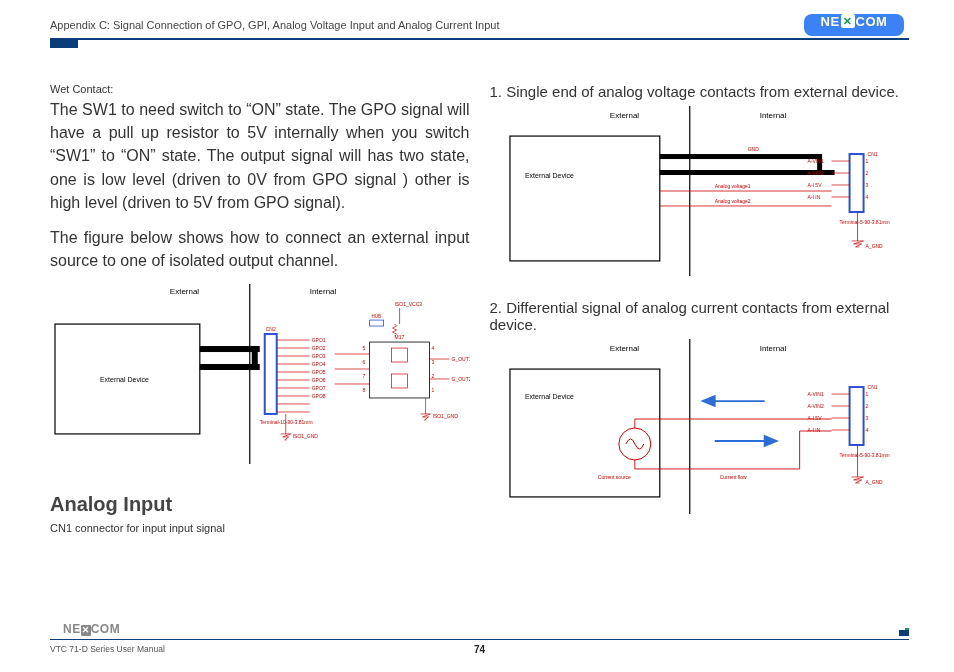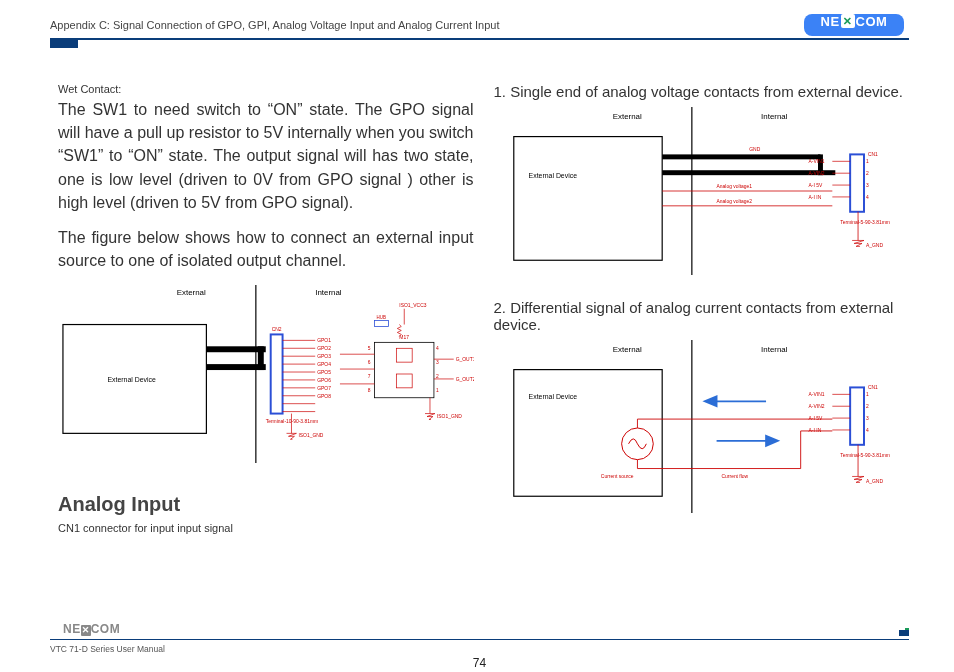--- a/index.html
+++ b/index.html
@@ -45,21 +45,20 @@
     background: #0a3d7a;
   }
   .columns {
     position: absolute;
     top: 83px;
     left: 50px;
     right: 45px;
     bottom: 50px;
     display: flex;
     gap: 20px;
-    margin-left: 8px;
   }
   .col { flex: 1; }
   .para { font-size: 16px; line-height: 1.45; color: #333; text-align: justify; margin-bottom: 12px; }
   .subhead { font-size: 11px; color: #333; margin-bottom: 3px; }
   .numbered { font-size: 15px; color: #333; margin-bottom: 6px; }
   h2.section-title { font-size: 20px; color: #444; font-weight: 700; margin: 28px 0 6px 0; }
   .diagram-box {
     position: relative;
     width: 100%;
     font-size: 7px;
@@ -70,21 +69,21 @@
     left: 50px; right: 45px;
     bottom: 18px;
     border-top: 1px solid #0a3d7a;
     padding-top: 4px;
     display: flex;
     justify-content: space-between;
     align-items: flex-start;
     font-size: 8.5px;
     color: #555;
   }
-  .footer .page { font-weight: normal; color: #222; font-size: 12px; position: absolute; left: 50%; transform: translateX(-50%); top: 16px;}
+  .footer .page { font-weight: bold; color: #222; font-size: 10px; position: absolute; left: 50%; transform: translateX(-50%); top: 4px;}
   .footer-logo {
     font-weight: bold; font-size: 12px; letter-spacing: 0.5px; color: #888;
     position: absolute; top: -18px; left: 0; padding-left: 13px;
   }
   .footer-logo .x { display:inline-block; width:10px; text-align:center; background:#888; color:#fff; border-radius:1px; font-size:9px; line-height:11px; height:11px;}
   .footer-mark { position:absolute; right:0; top:-12px; width:14px; height:10px; }
   .footer-mark::before { content:''; position:absolute; right:0; top:0; width:4px; height:2px; background:#1a9b59;}
   .footer-mark::after { content:''; position:absolute; right:0; top:2px; width:10px; height:6px; background:#0a3d7a;}
   
   text { font-family: Arial, sans-serif; }

